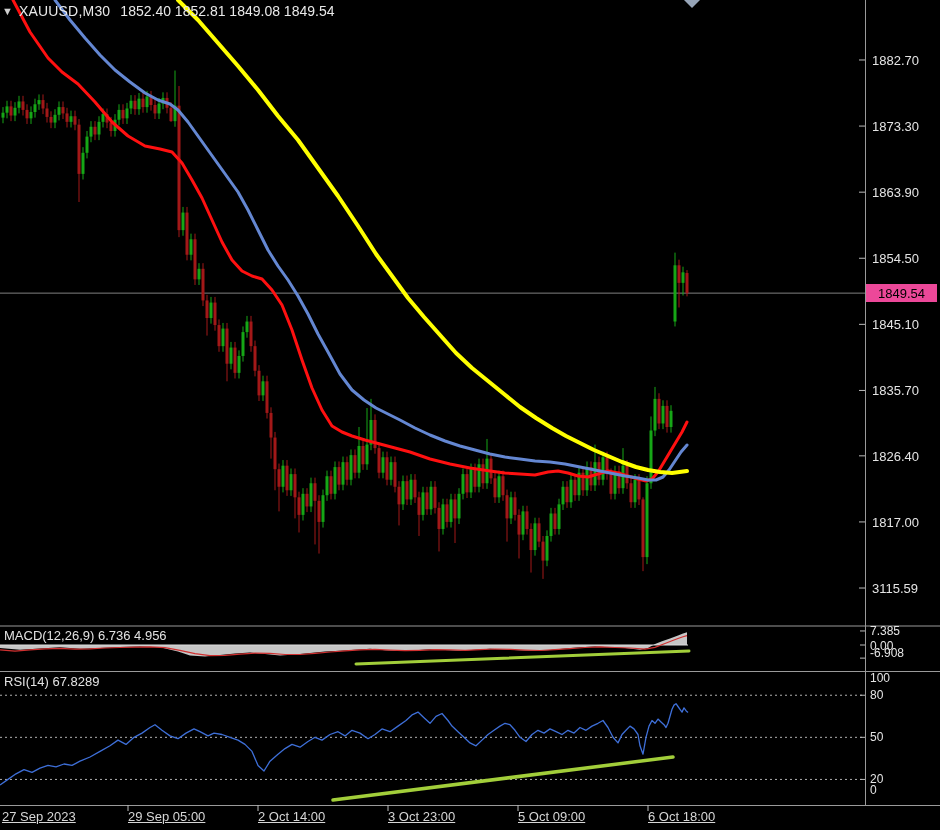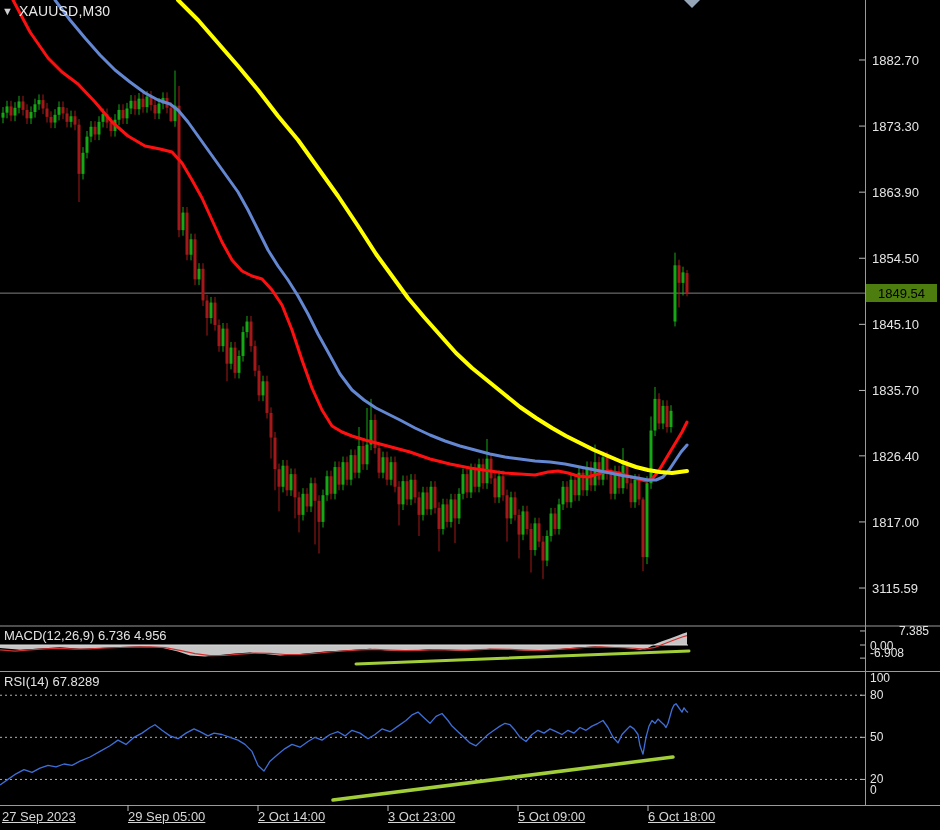--- a/index.html
+++ b/index.html
@@ -6,21 +6,21 @@
   .screen{position:relative;width:940px;height:830px;background:#000;overflow:hidden;
           font-family:"Liberation Sans",sans-serif;}
   #chart-svg{position:absolute;left:0;top:0;}
   .title{position:absolute;left:2px;top:3px;color:#e9e9e9;font-size:14px;white-space:pre;display:flex;align-items:center;}
   .title .dd{color:#d0d0d0;font-size:11px;margin-right:6px;cursor:pointer;}
   .title .sym{letter-spacing:0.2px;}
   .title .ohlc{margin-left:10px;}
   .ind-label{position:absolute;color:#e2e2e2;font-size:13px;white-space:pre;}
   .ptick{position:absolute;left:872px;transform:translateY(-50%);color:#e4e4e4;font-size:13px;white-space:pre;}
   .stick{position:absolute;left:870px;transform:translateY(-50%);color:#e4e4e4;font-size:12px;white-space:pre;}
-  .cur-price{position:absolute;left:866px;top:284px;width:71px;height:18px;background:#4d7c0f;color:#000;
+  .cur-price{position:absolute;left:866px;top:284px;width:71px;height:18px;background:#ec4899;color:#000;
              font-size:13px;display:flex;align-items:center;justify-content:center;}
   .lvl{position:absolute;display:flex;align-items:center;}
   .lvl .tick{display:inline-block;width:12px;height:0;border-top:1px solid var(--grn);}
   .lvl .box{display:inline-block;border:1px solid var(--grn);color:var(--grn);background:#000;
             font-size:17px;font-weight:bold;padding:1px 4px 2px 4px;letter-spacing:0.5px;}
   .tlabel{position:absolute;top:809px;color:#d6d6d6;font-size:13px;white-space:pre;text-decoration:underline;}
 </style>
 </head>
 <body>
 
@@ -417,38 +417,39 @@
         <line x1="388" y1="805" x2="388" y2="811" stroke="#bbb" stroke-width="1"></line>
         <line x1="518" y1="805" x2="518" y2="811" stroke="#bbb" stroke-width="1"></line>
         <line x1="648" y1="805" x2="648" y2="811" stroke="#bbb" stroke-width="1"></line>
       </g>
       <path d="M684,0 L700,0 L692,8 Z" fill="#97a5b8"></path>
     </svg>
 
   <div class="title">
     <span class="dd">▼</span>
     <span class="sym">XAUUSD,M30</span>
+    <span class="ohlc">1852.40 1852.81 1849.08 1849.54</span>
   </div>
 
   <div class="ind-label" style="left:4px;top:628px;">MACD(12,26,9) 6.736 4.956</div>
   <div class="ind-label" style="left:4px;top:674px;">RSI(14) 67.8289</div>
 
   <div id="price-axis">
       <div class="ptick" style="top: 59.9761px;">1882.70</div>
       <div class="ptick" style="top: 126.069px;">1873.30</div>
       <div class="ptick" style="top: 192.163px;">1863.90</div>
       <div class="ptick" style="top: 258.256px;">1854.50</div>
       <div class="ptick" style="top: 324.349px; text-align: center;">1845.10</div>
       <div class="ptick" style="top: 390.443px;">1835.70</div>
       <div class="ptick" style="top: 455.833px; text-align: right;">1826.40</div>
       <div class="ptick" style="top: 521.926px;">1817.00</div>
       <div class="ptick" style="top: 588.019px;">3115.59</div>
     </div>
   <div id="sub-axes">
-      <div class="stick" style="top: 630.968px; font-size: 12px; margin-left: 29px;">7.385</div>
+      <div class="stick" style="top: 630.968px; font-size: 12px;">7.385</div>
       <div class="stick" style="top: 646px; font-size: 12px;">0.00</div>
       <div class="stick" style="top: 653px; font-size: 12px;">-6.908</div>
       <div class="stick" style="top: 678px;">100</div>
       <div class="stick" style="top: 695.236px;">80</div>
       <div class="stick" style="top: 737.335px;">50</div>
       <div class="stick" style="top: 779.434px;">20</div>
       <div class="stick" style="top: 790px;">0</div>
     </div>
   <div id="levels">
       <div class="lvl" style="left: 728px; top: 94px; transform: translateY(-50%);">

